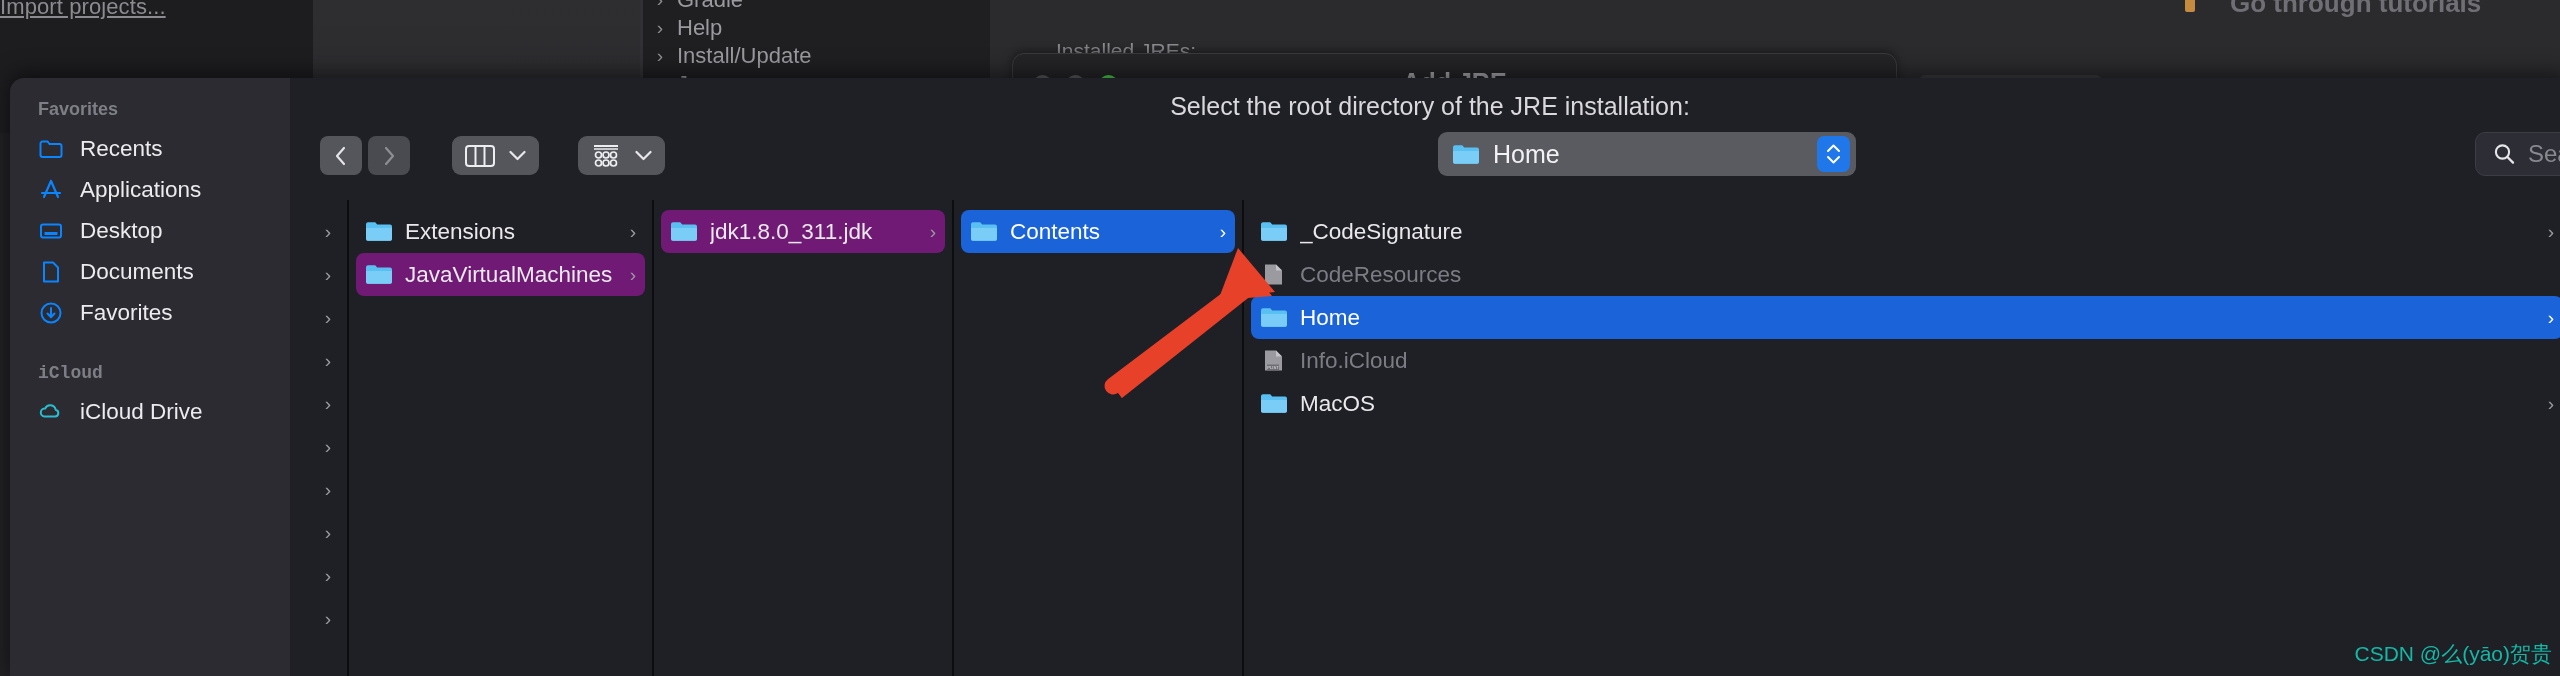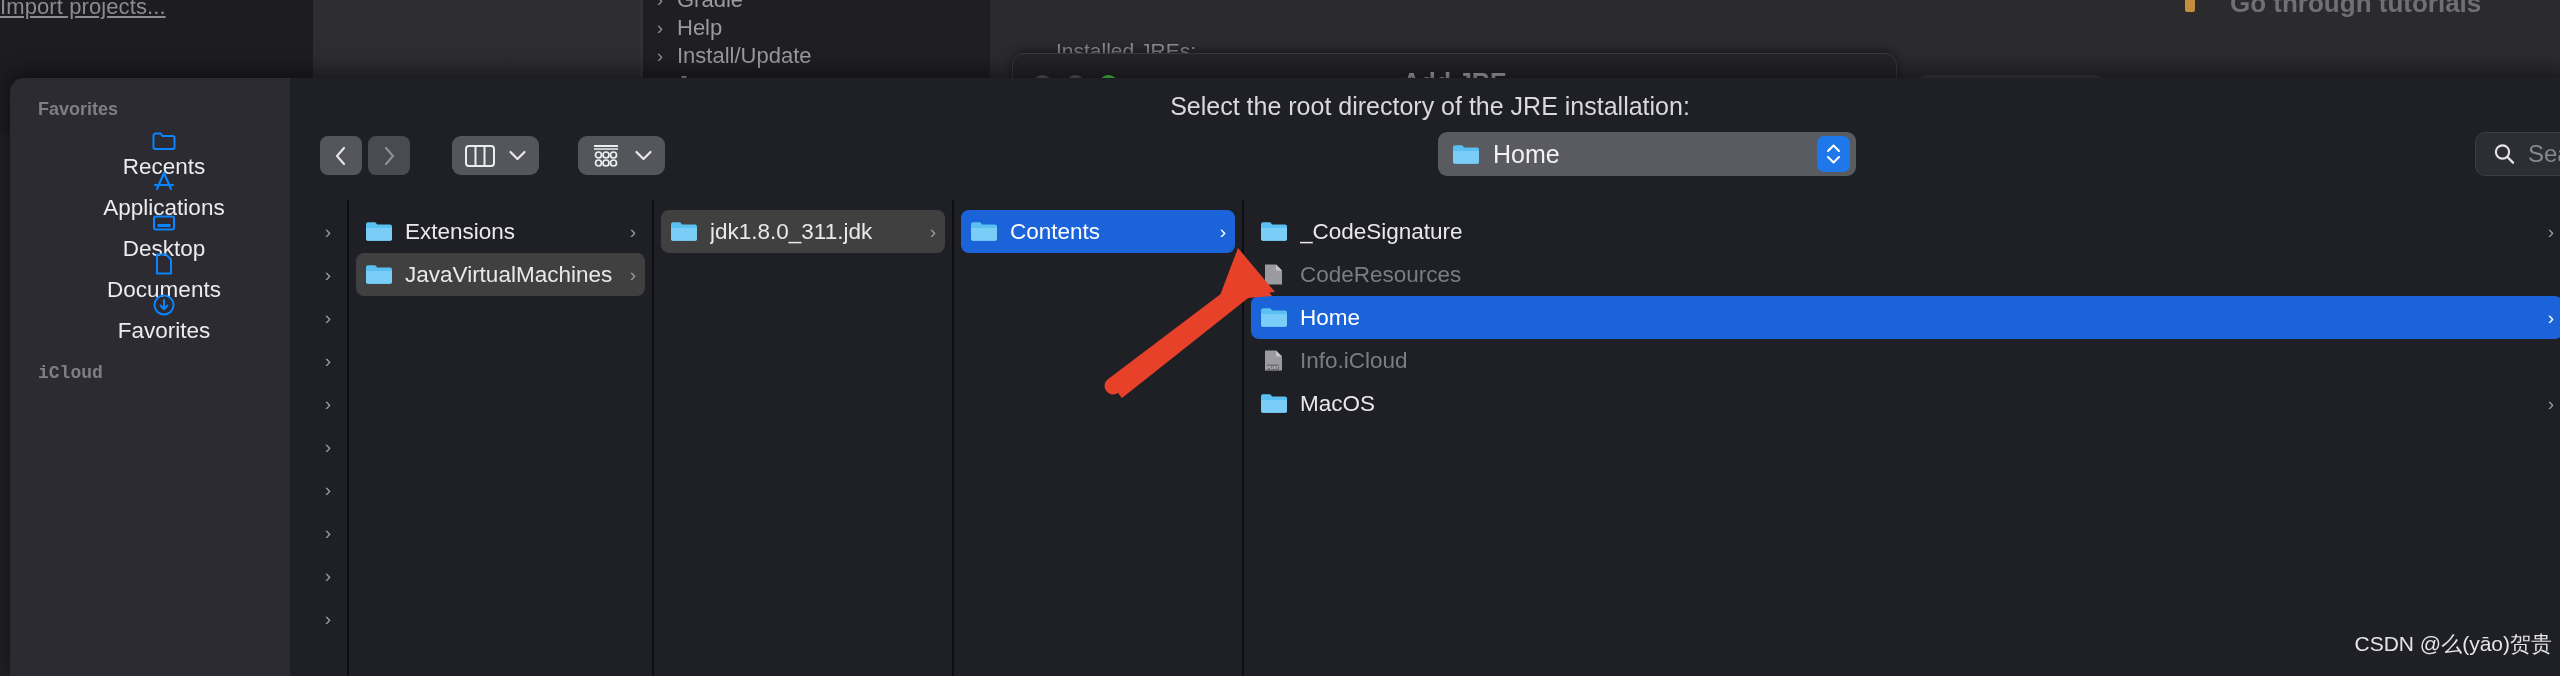--- a/index.html
+++ b/index.html
@@ -59,21 +59,21 @@
   
   .finder { position:absolute; left:10px; top:78px; width:2560px; height:600px;
       background:#232329; border-top-left-radius:14px; overflow:hidden;
       box-shadow:0 -4px 22px rgba(0,0,0,.55); }
 
   .fsidebar { position:absolute; left:0; top:0; width:280px; height:600px;
       background:#2b2b31; border-top-left-radius:14px; }
 
   .sb-group { color:#7e7e86; font-size:18px; font-weight:600; padding:0 0 0 28px; }
   .sb-item { display:flex; align-items:center; height:41px; padding-left:28px;
-      gap:0; color:#ececee; font-size:22.5px;flex-direction:column; }
+      gap:16px; color:#ececee; font-size:22.5px; }
   .sb-ico { width:26px; height:26px; flex:none; display:flex; align-items:center;
       justify-content:center; }
 
   .fmain { position:absolute; left:280px; top:0; right:0; height:600px;
       background:#1f1f26; }
 
   .sheet-title { position:absolute; left:0; right:0; top:14px; text-align:center;
       color:#d9d9dd; font-size:25px; }
 
   .toolbar { position:absolute; left:0; right:0; top:56px; height:58px; }
@@ -109,31 +109,31 @@
   .col.c0 { width:59px; }
   .col.c1 { width:305px; }
   .col.c2 { width:300px; }
   .col.c3 { width:290px; }
   .col.c4 { width:300px; border-right:none; flex:1; }
 
   .row { display:flex; align-items:center; height:43px; margin:0 7px; padding:0 9px;
       border-radius:8px; color:#e9e9ec; font-size:22.5px; gap:12px; }
   .row .name { flex:1; white-space:nowrap; overflow:hidden; }
   .row .chev { color:#9a9aa2; font-size:19px; flex:none; }
-  .row.sel-gray { background:#404040; }
+  .row.sel-gray { background:#701a75; }
   .row.sel-blue { background:#1a63d8; color:#fff; }
   .row.sel-blue .chev { color:#fff; }
   .row.dim { color:#7c7c84; }
   .row.empty { justify-content:flex-end; }
 
   .ficon { width:28px; height:23px; flex:none; }
 
   .arrow { position:absolute; left:0; top:0; pointer-events:none; }
 
-  .watermark { position:absolute; right:18px; bottom:20px; color:#e5e5e5;
+  .watermark { position:absolute; right:18px; bottom:10px; color:#14b8a6;
       font-size:21px; }
 </style>
 </head>
 <body>
 
 <div id="root">
 
   <div class="bg-layer">
 
     <div class="ij-left-panel">
@@ -244,20 +244,28 @@
           <svg width="26" height="26" viewBox="0 0 26 26">
               <circle cx="13" cy="13" r="9.5" fill="none" stroke="#0a84ff" stroke-width="2"></circle>
               <path d="M13 8v9 M9.5 13.5 13 17.2 16.5 13.5" fill="none" stroke="#0a84ff" stroke-width="2" stroke-linecap="round" stroke-linejoin="round"></path>
             </svg>
         </span>
         <span>Favorites</span>
       </div>
 
       <div class="sb-group" style="margin-top:30px;font-family:Liberation Mono, monospace;">iCloud</div>
 
+      <div class="sb-item" style="margin-top:8px;">
+        <span class="sb-ico">
+          <svg width="26" height="26" viewBox="0 0 26 26">
+              <path d="M6.5 17.5a4 4 0 0 1 .6-8 5.6 5.6 0 0 1 10.6 1.3 3.4 3.4 0 0 1-.6 6.7z" fill="none" stroke="#2bbcd4" stroke-width="2" stroke-linejoin="round"></path>
+            </svg>
+        </span>
+        <span>iCloud Drive</span>
+      </div>
 
     </div>
 
     <div class="fmain">
 
       <div class="sheet-title">Select the root directory of the JRE installation:</div>
 
       <div class="toolbar">
 
         <div class="navgrp">

